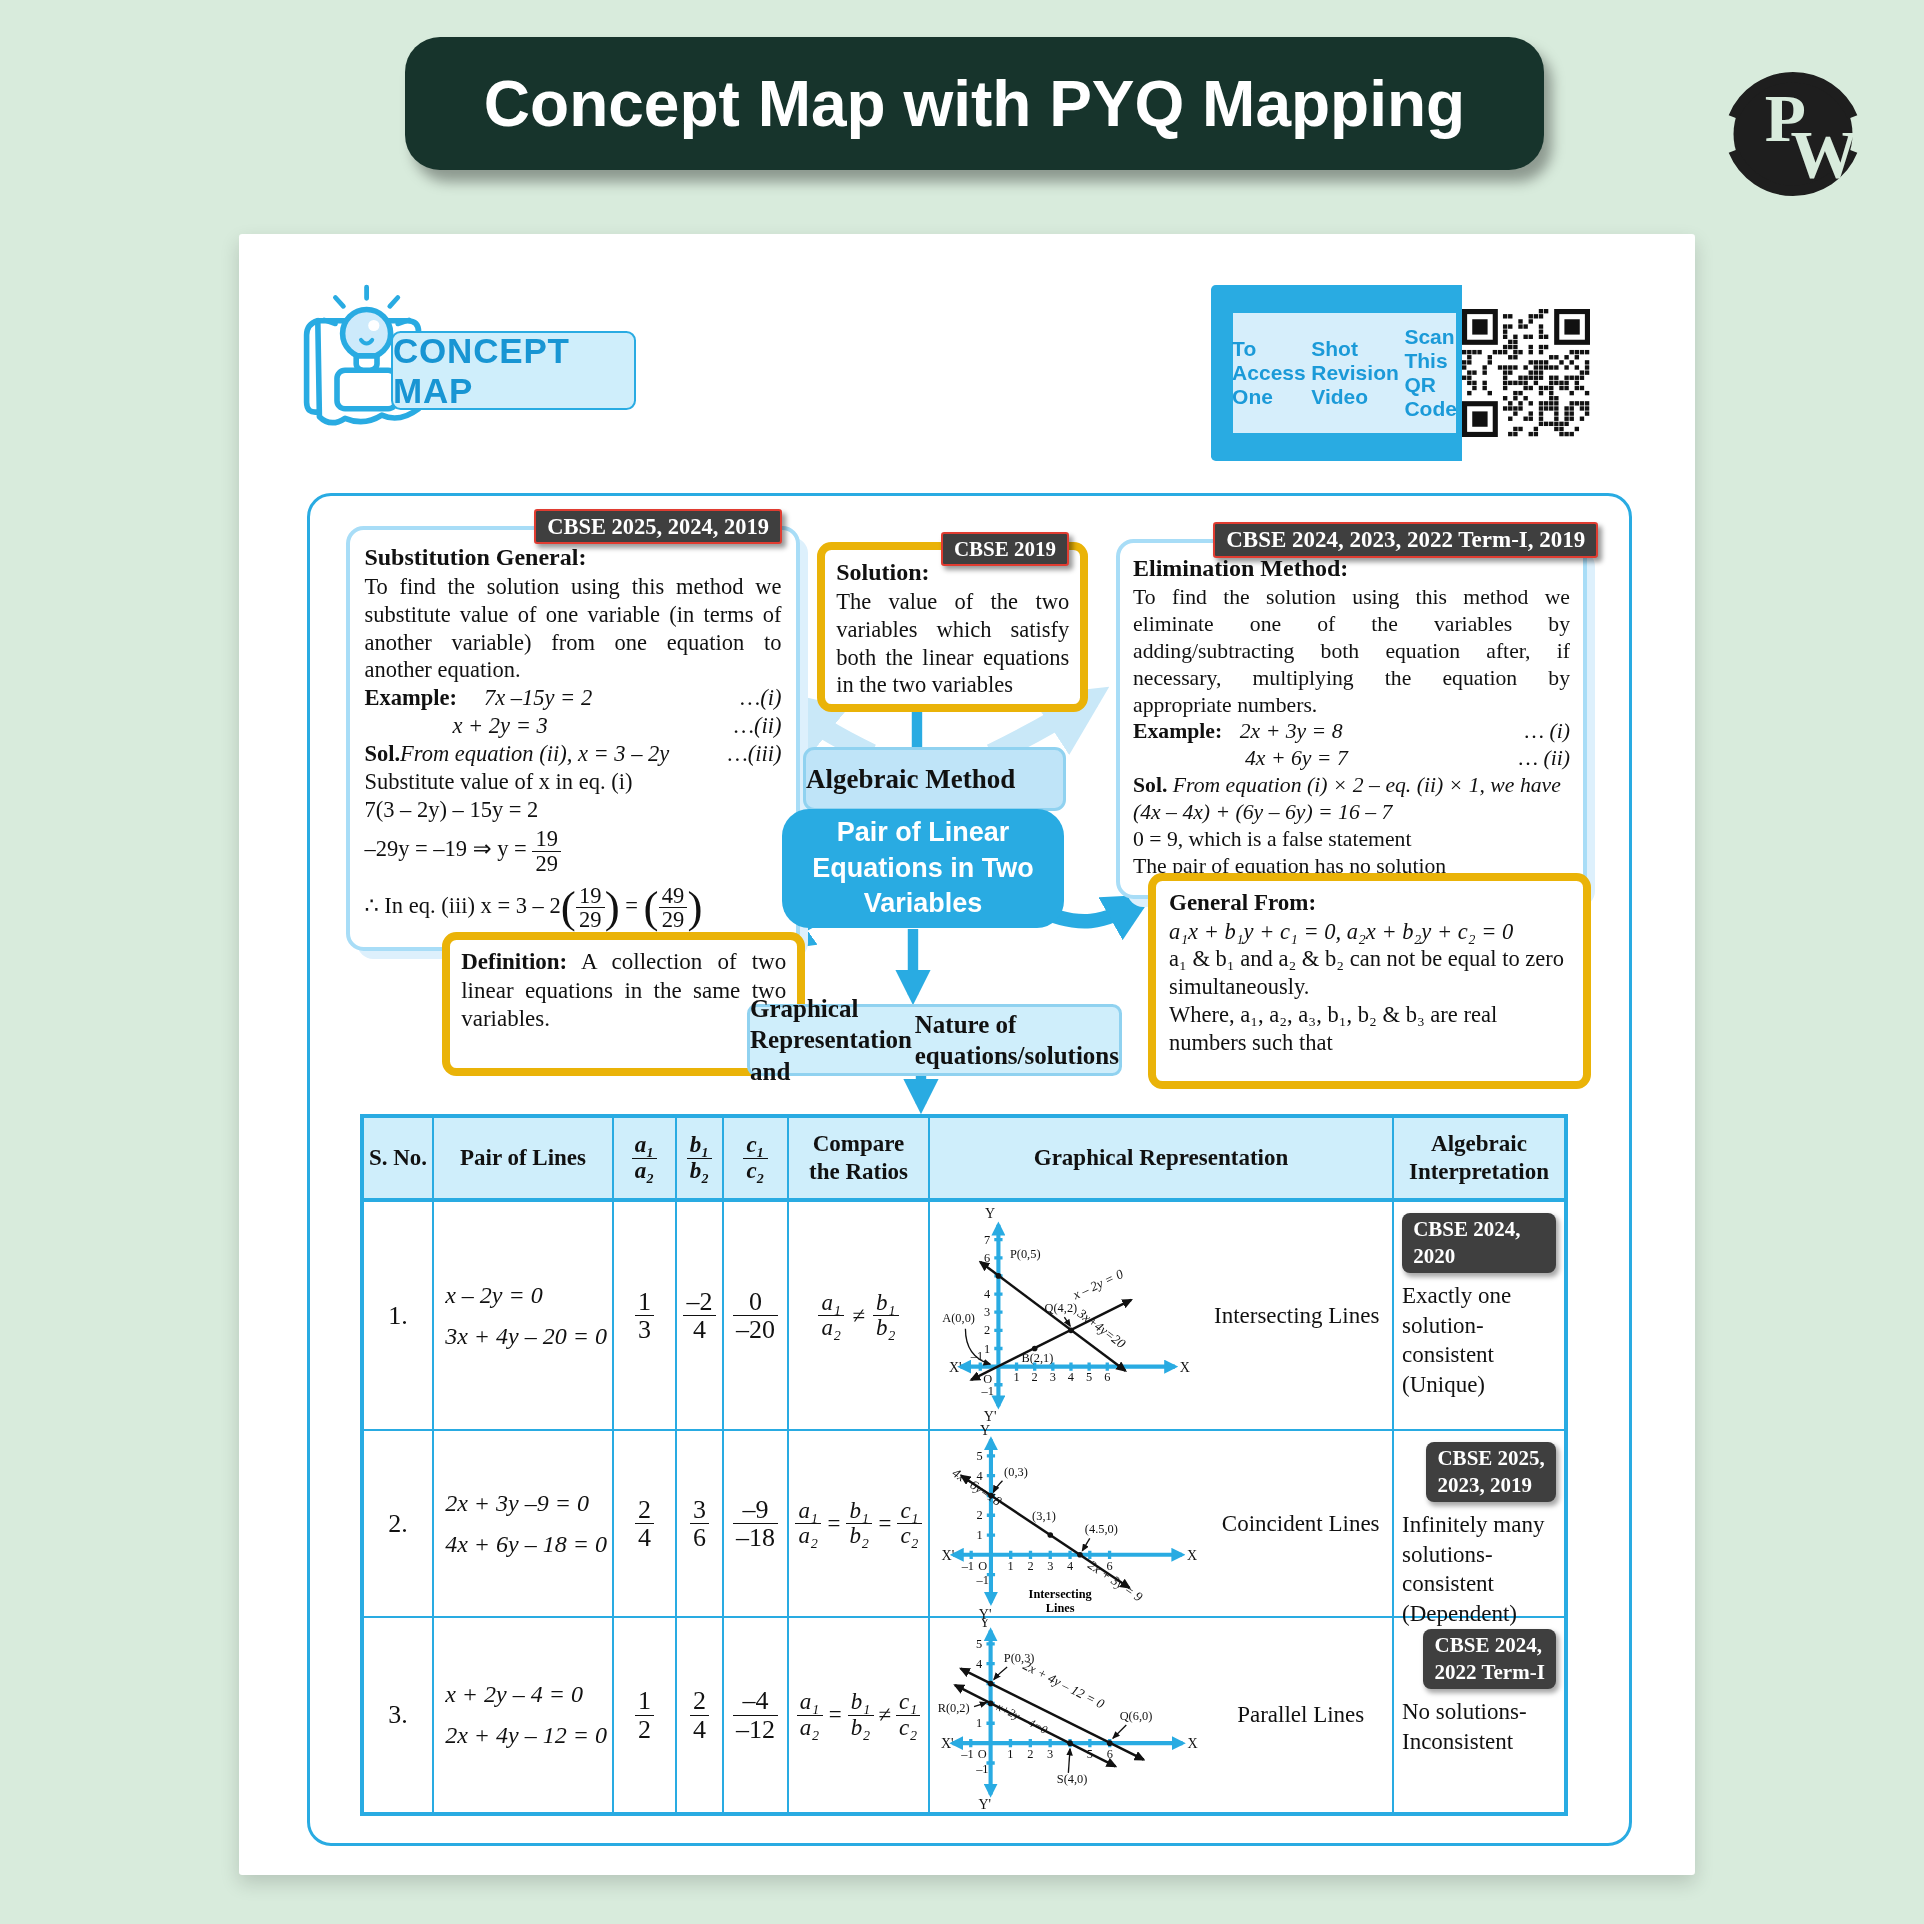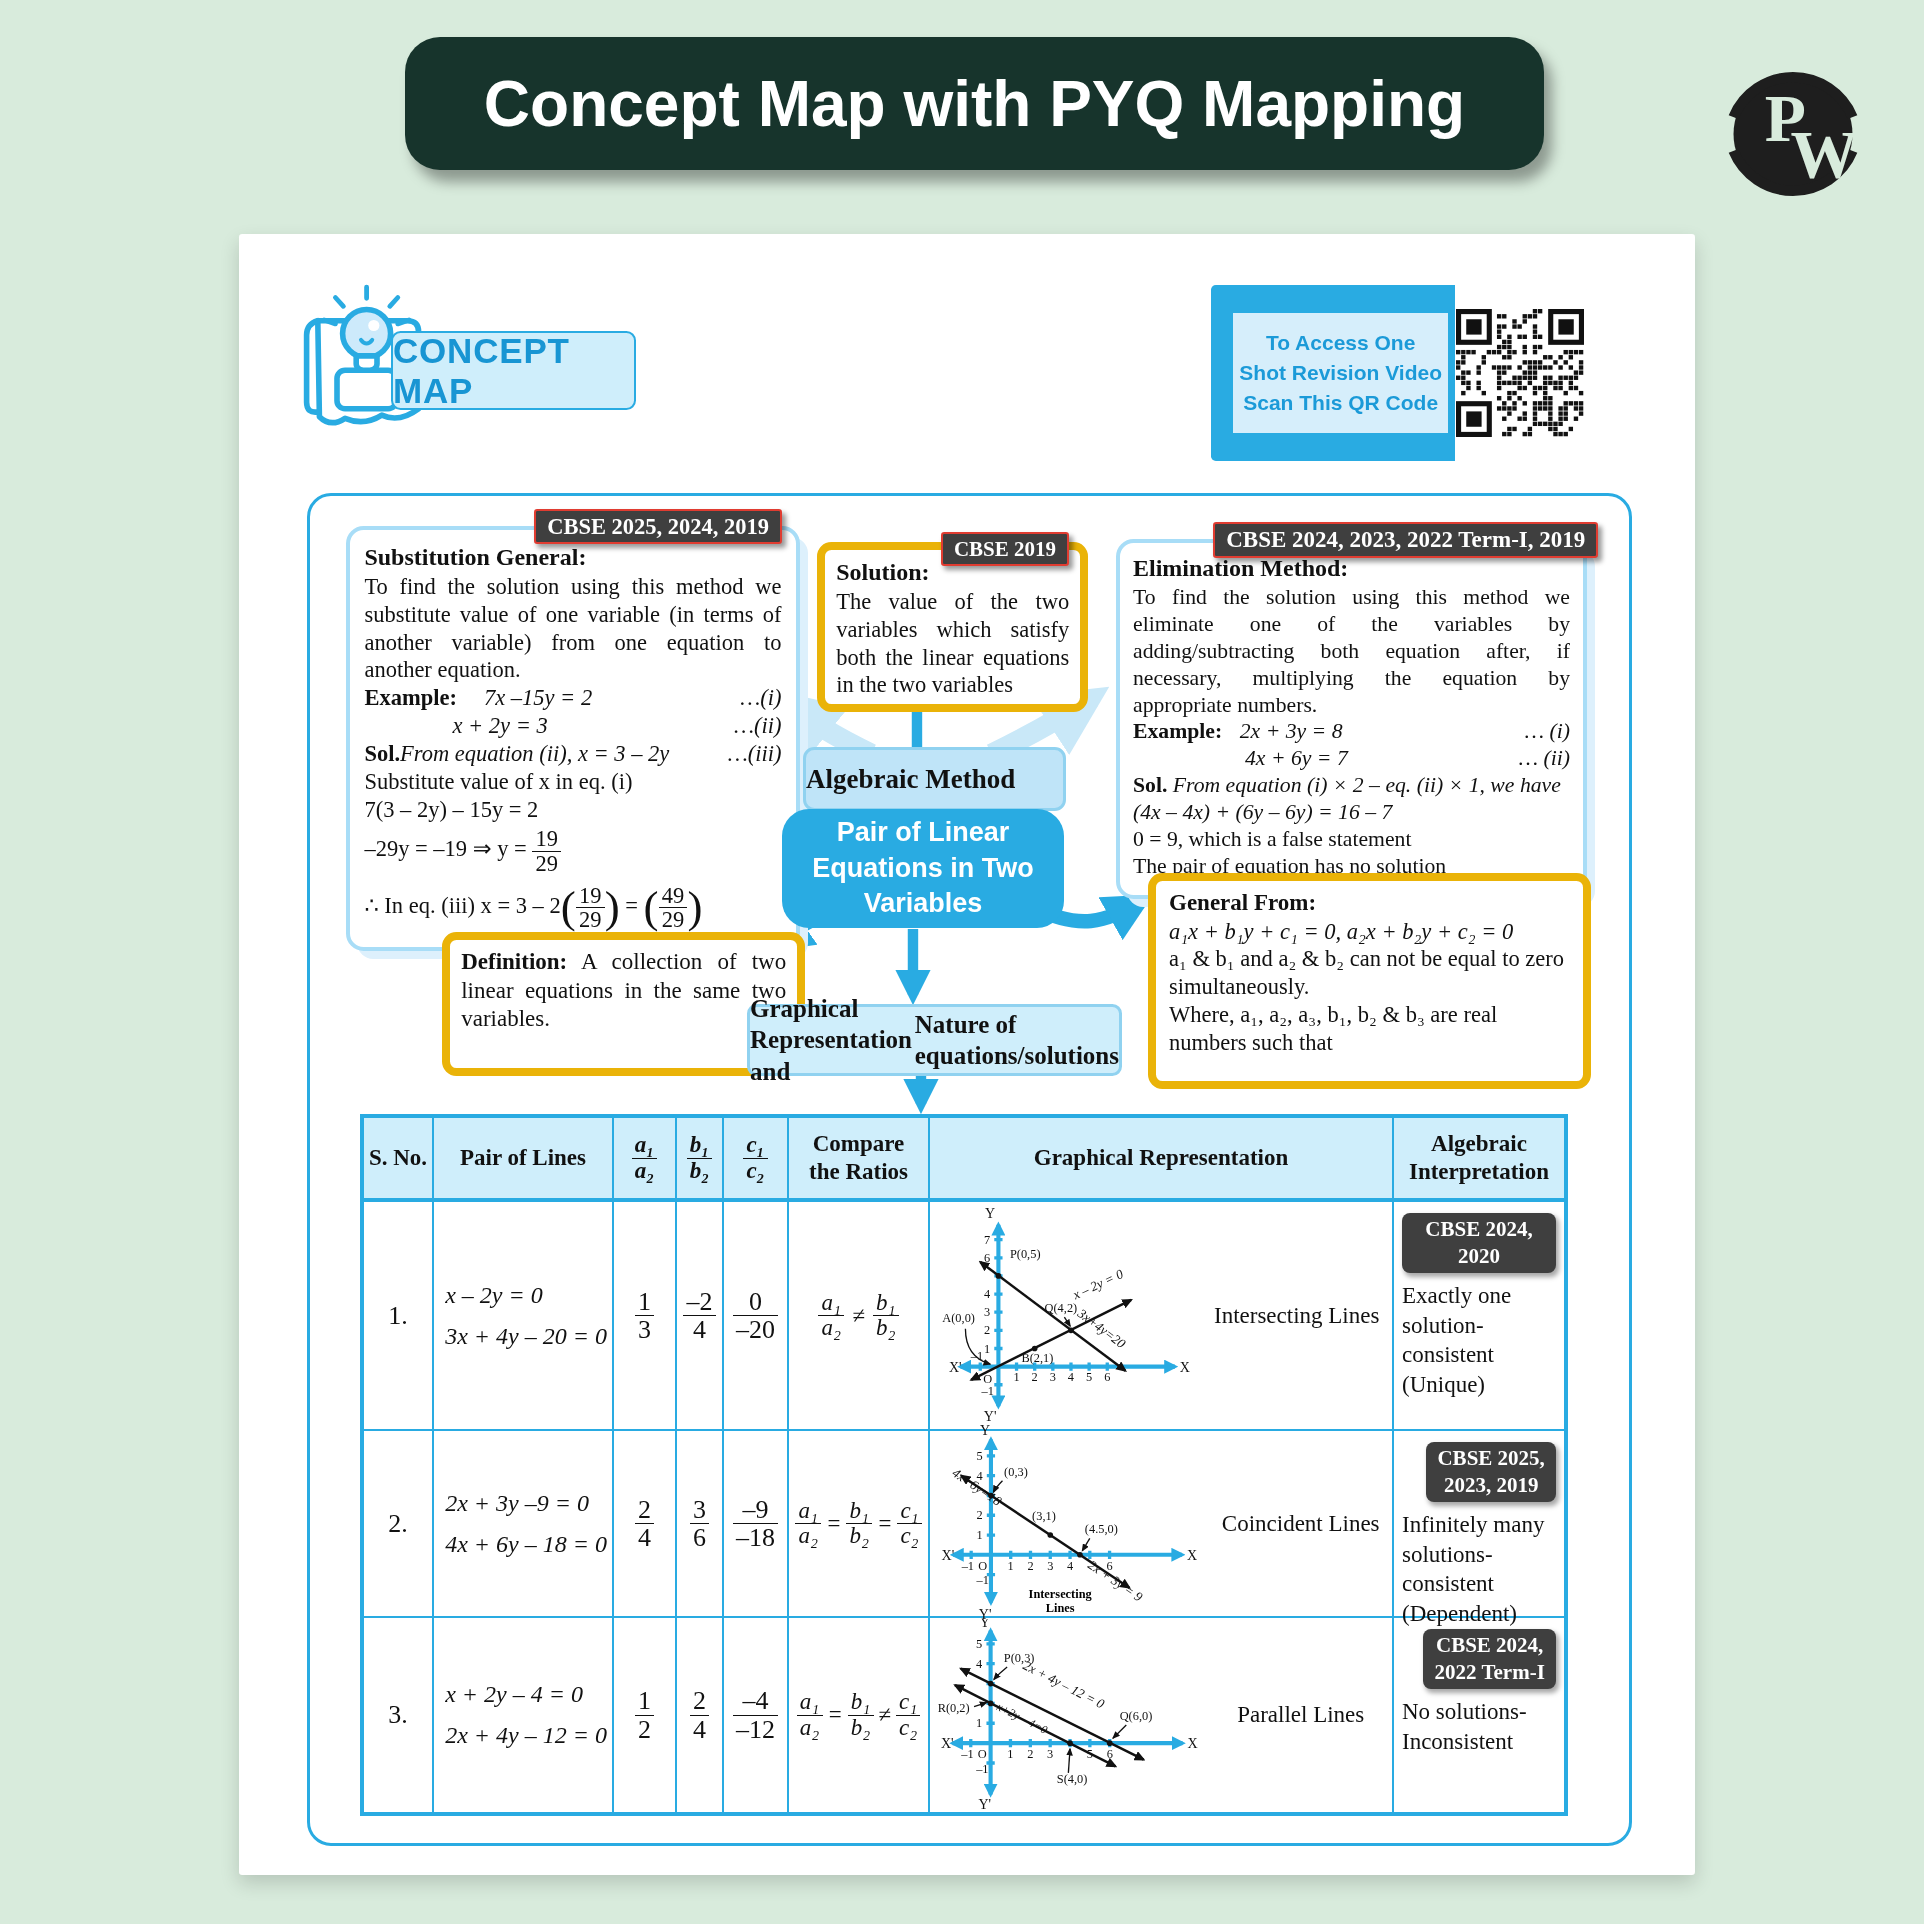--- a/index.html
+++ b/index.html
@@ -10,21 +10,21 @@
   .banner{left:405px;top:37px;width:1139px;height:133px;background:#17342c;border-radius:35px;
           display:flex;align-items:center;justify-content:center;box-shadow:8px 11.2px 13px rgba(0,0,0,.35)}
   .banner span{color:#fff;font:bold 64px "Liberation Sans",sans-serif}
   
   .page{left:239px;top:234px;width:1456px;height:1641px;background:#fff;border-radius:3.2px;
         box-shadow:0 8px 19px rgba(0,0,0,.16)}
   .cm-pill{left:152px;top:97px;width:241px;height:75px;background:#cfeefb;border:2.4px solid #29abe2;
            border-radius:9.6px;display:flex;align-items:center;justify-content:center;
            font:bold 35px "Liberation Sans",sans-serif;color:#1895d3;letter-spacing:0.8px}
   .qr{left:972px;top:51px;width:375px;height:176px;background:#29abe2;border-radius:4.8px;display:flex;align-items:center}
-  .qr-text{margin-left:22px;width:223px;height:120px;background:#d6eefb;display:flex;flex-direction:column;
+  .qr-text{margin-left:22px;width:223px;height:120px;background:#d6eefb;display:flex;
            align-items:center;justify-content:center;gap:5.6px}
   .qr-text span{font:bold 21px "Liberation Sans",sans-serif;color:#1b9ad8}
   .qr-white{margin-left:6.4px;width:136px;height:176px;background:#fff;display:flex;align-items:center;justify-content:center}
   
   .map{left:68px;top:259px;width:1319px;height:1347px;border:3.2px solid #29abe2;border-radius:24px}
   .box{position:absolute;background:#fff;font-size:22.5px;line-height:1.24;text-align:justify}
   .lt{border:4.8px solid #a8ddf7;border-radius:17.6px;box-shadow:9.6px 9.6px 0 -1.6px #ddf0fc}
   .bl{border:8px solid #eab308;border-radius:14.4px}
   .bt{font-weight:bold;font-size:24px}
   .badge{position:absolute;background:#3f3f3f;color:#fff;font-weight:bold;font-size:22.5px;padding:1.6px 11.2px;
@@ -53,21 +53,21 @@
   .lastc{border-right:none}
   .lastr{border-bottom:none}
   .pairc{justify-content:flex-start;padding-left:11.2px;font-style:italic;font-size:24px;line-height:1.7}
   .fcell{font-size:26px}
   .cmp{font-style:italic;font-size:23px;gap:8px}
   .gcell{justify-content:flex-start;padding-left:6.4px}
   .cap{flex:1;text-align:center;font-size:23px;white-space:nowrap}
   .icell{flex-direction:column;align-items:flex-start;justify-content:flex-start;padding:11.2px 8px;gap:8px;
          font-size:23px;line-height:1.28;text-align:left}
   .pbadge{background:#3f3f3f;color:#fff;font-weight:bold;font-size:21px;padding:3.2px 11.2px;border-radius:8px;
-          white-space:pre-line;text-align:center;box-shadow:2.4px 3.2px 4.8px rgba(0,0,0,.35)}
+          white-space:pre-line;box-shadow:2.4px 3.2px 4.8px rgba(0,0,0,.35)}
   svg{font-family:"Liberation Serif",serif}
   .gt{fill:#111;font-size:15px}
   .gt2{fill:#111;font-size:17px}
   .lineLabel{fill:#111;font-size:16px;font-style:italic}
 </style>
 </head>
 <body>
 
 <div class="abs banner">
   <span>Concept Map with PYQ Mapping</span>

